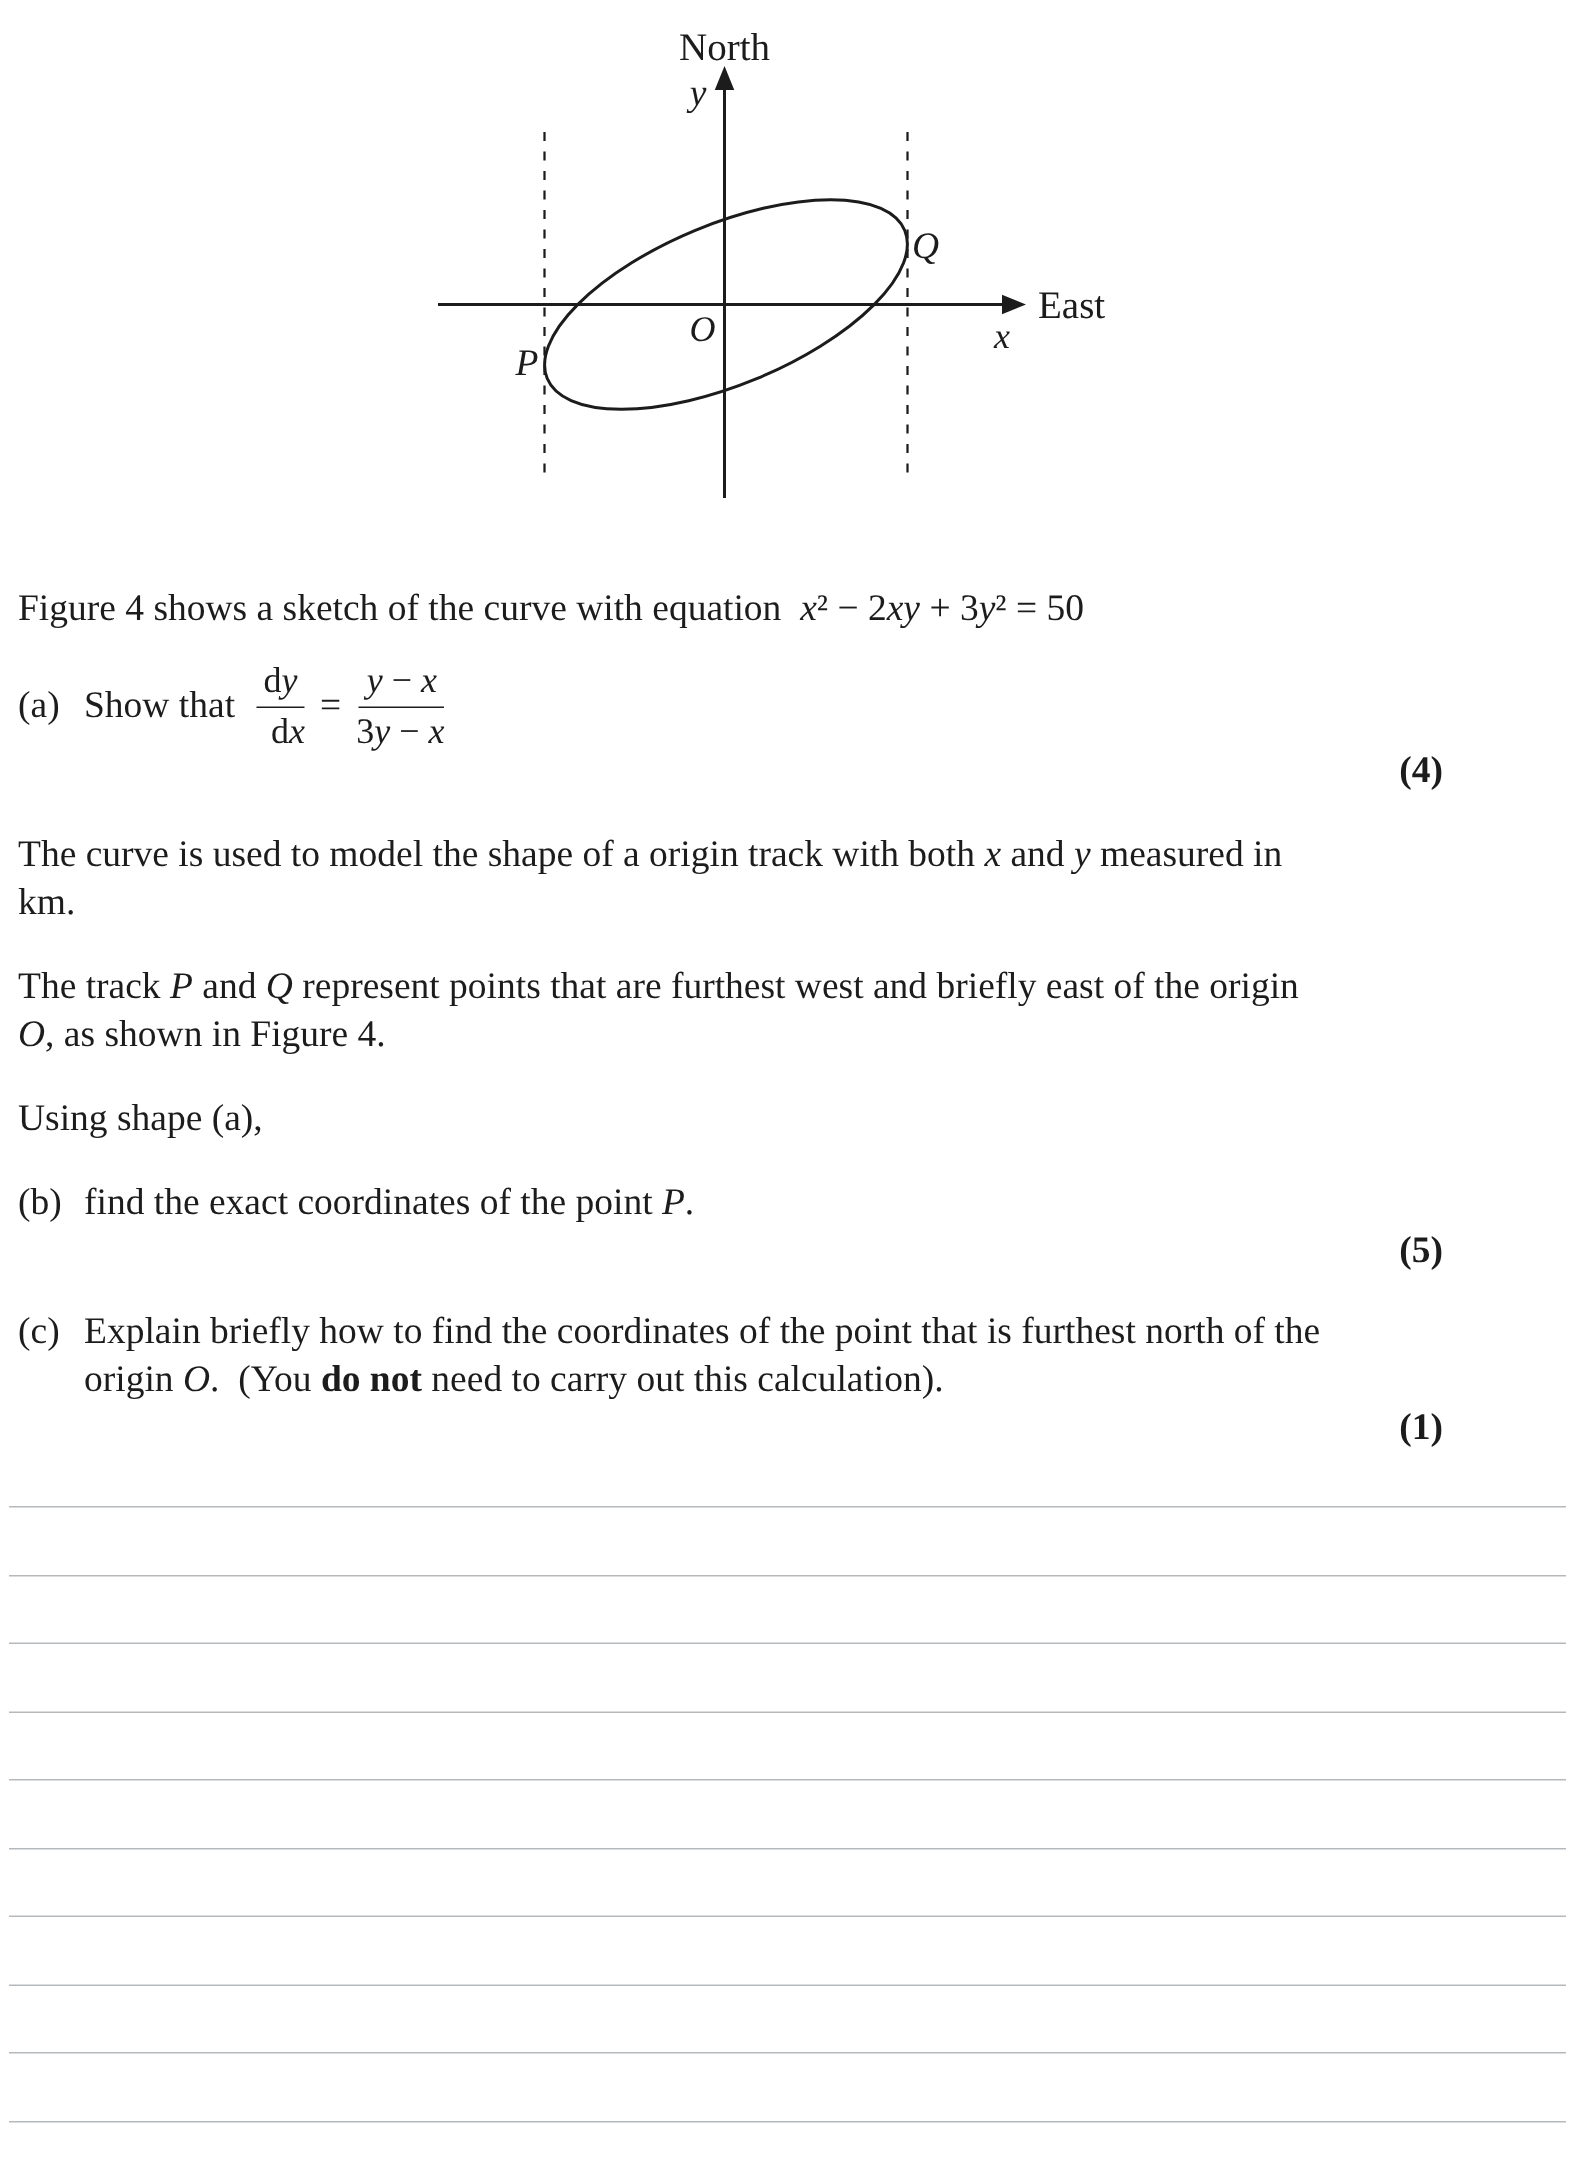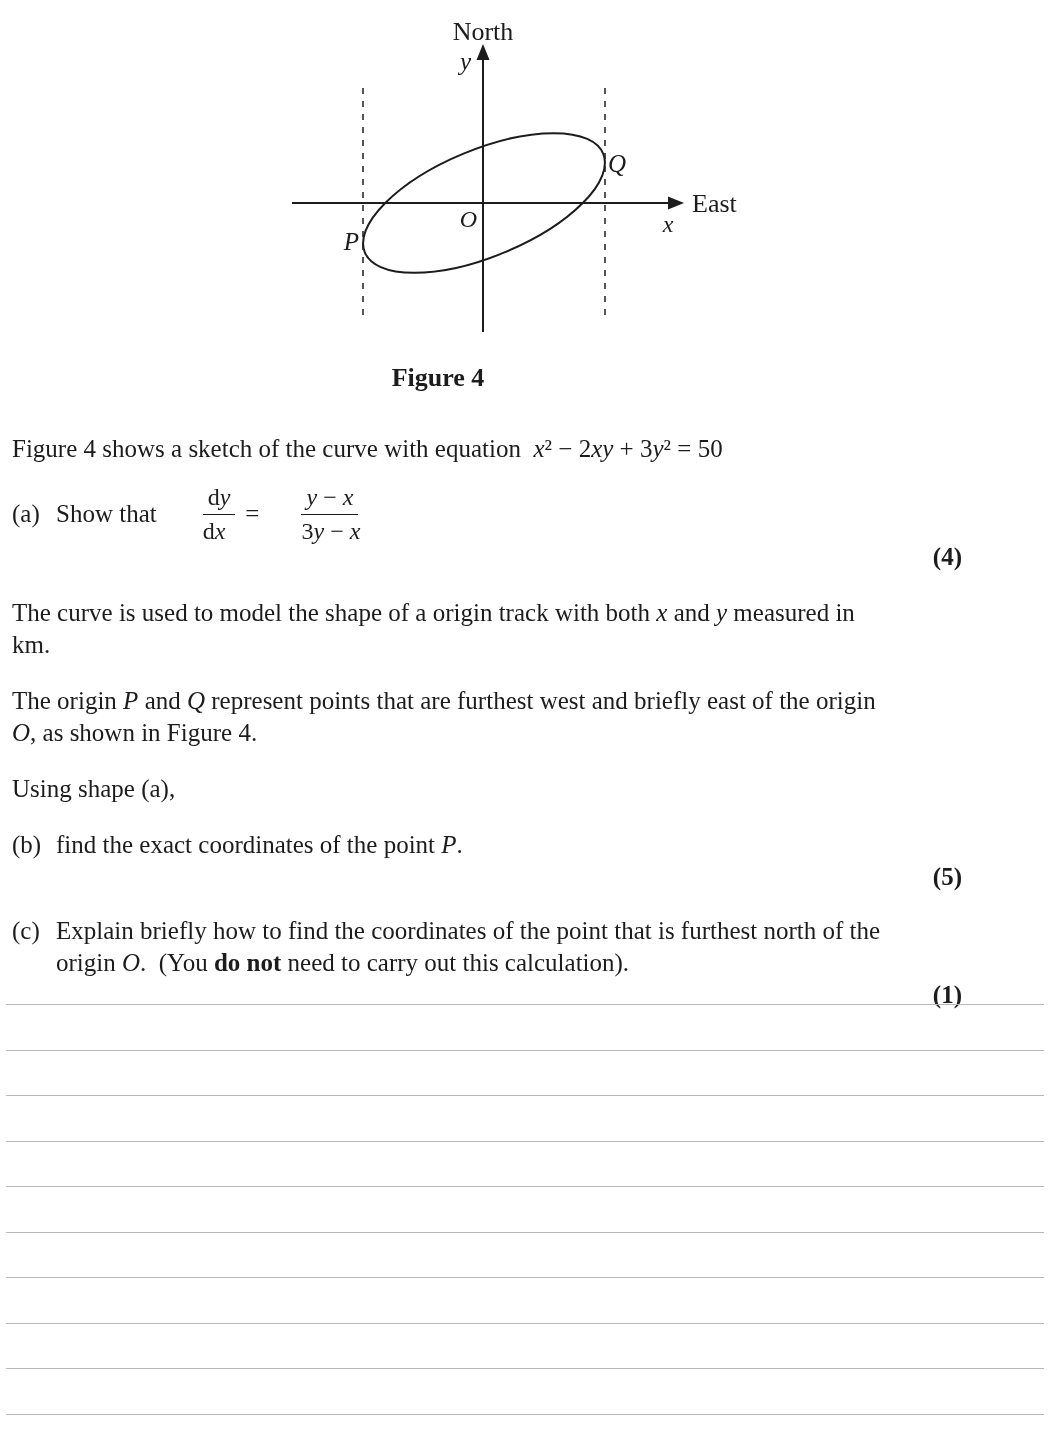--- a/index.html
+++ b/index.html
@@ -34,22 +34,22 @@
   .para-using { margin-top: 24px; }
 
   .qpart { display: flex; margin-top: 24px; }
   .qlabel { flex: 0 0 44px; }
   .qtext { flex: 1; max-width: 880px; }
 
   .part-a-row { display: flex; align-items: center; margin-top: 12px; min-height: 74px; }
   .part-a-row .qlabel { flex: 0 0 44px; }
   .lead { margin-right: 14px; }
   .frac {
-    display: inline-flex; flex-direction: column; align-items: flex-start;
-    font-size: 24px; line-height: 1.12; text-align: center; margin-left: 32px;
+    display: inline-flex; flex-direction: column; align-items: flex-end;
+    font-size: 24px; line-height: 1.12; text-align: center;
   }
   .frac .top { padding: 0 5px 3px; border-bottom: 1.6px solid #1c1c1c; }
   .frac .bot { padding-top: 3px; }
   .eqsign { margin: 0 10px; }
 
   .marks {
     text-align: right;
     padding-right: 90px;
     font-weight: bold;
     font-size: 25px;
@@ -89,21 +89,20 @@
       <ellipse cx="484" cy="203" rx="129" ry="53.5" transform="rotate(-22.5 484 203)" fill="none" stroke="#1c1c1c" stroke-width="2"></ellipse>
 
       <text x="483" y="40" font-size="26" text-anchor="middle">North</text>
       <text x="471" y="70" font-size="25" text-anchor="end" font-style="italic">y</text>
       <text x="692" y="212" font-size="26" text-anchor="start">East</text>
       <text x="668" y="232" font-size="24" text-anchor="middle" font-style="italic">x</text>
       <text x="477" y="227" font-size="24" text-anchor="end" font-style="italic">O</text>
       <text x="359" y="250" font-size="25" text-anchor="end" font-style="italic">P</text>
       <text x="608" y="172" font-size="25" text-anchor="start" font-style="italic">Q</text>
     </svg>
-    <div class="caption">Figure 4</div>
   </div>
 
   <div class="qblock intro"><span>Figure 4 shows a sketch of the curve with equation&nbsp; </span><span class="it">x</span><span>² − 2</span><span class="it">xy</span><span> + 3</span><span class="it">y</span><span>² = 50</span></div>
 
   <div class="qblock part-a-row">
     <span class="qlabel">(a)</span>
     <span class="lead">Show that</span>
     <span class="frac">
       <span class="top"><span>d</span><span class="it">y</span></span>
       <span class="bot"><span>d</span><span class="it">x</span></span>
@@ -111,21 +110,21 @@
     <span class="eqsign">=</span>
     <span class="frac">
       <span class="top"><span class="it">y</span><span> − </span><span class="it">x</span></span>
       <span class="bot"><span>3</span><span class="it">y</span><span> − </span><span class="it">x</span></span>
     </span>
   </div>
   <div class="marks marks-a">(4)</div>
 
   <div class="qblock para para-model"><span>The curve is used to model the shape of a origin track with both </span><span class="it">x</span><span> and </span><span class="it">y</span><span> measured in km.</span></div>
 
-  <div class="qblock para para-points"><span>The origin </span><span class="it">P</span><span> and </span><span class="it">Q</span><span> represent points that are furthest west and briefly east of the origin </span><span class="it">O</span><span>, as shown in Figure 4.</span></div>
+  <div class="qblock para para-points"><span>The track </span><span class="it">P</span><span> and </span><span class="it">Q</span><span> represent points that are furthest west and briefly east of the origin </span><span class="it">O</span><span>, as shown in Figure 4.</span></div>
 
   <div class="qblock para para-using">Using shape (a),</div>
 
   <div class="qblock qpart">
     <span class="qlabel">(b)</span>
     <span class="qtext"><span>find the exact coordinates of the point </span><span class="it">P</span><span>.</span></span>
   </div>
   <div class="marks marks-b">(5)</div>
 
   <div class="qblock qpart">

